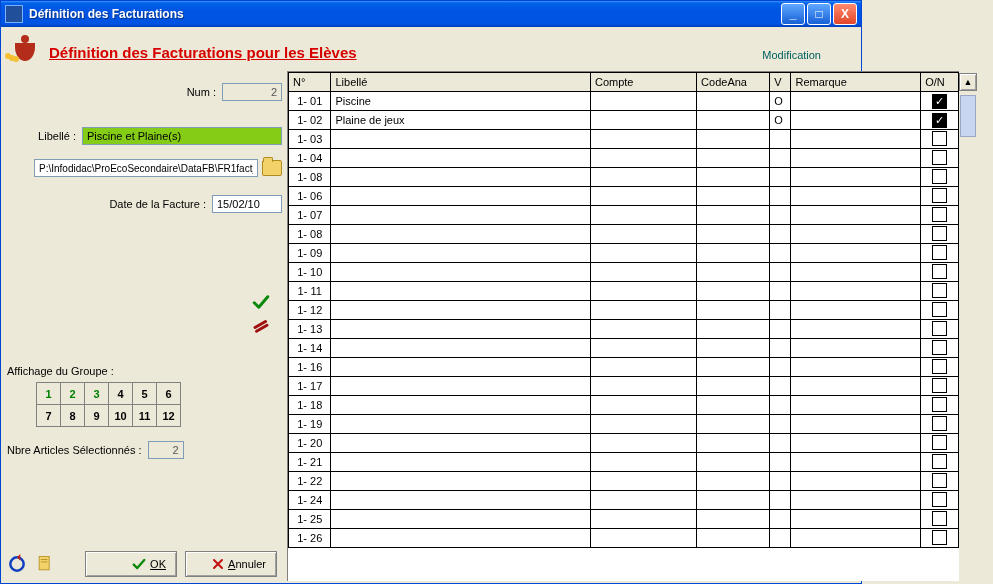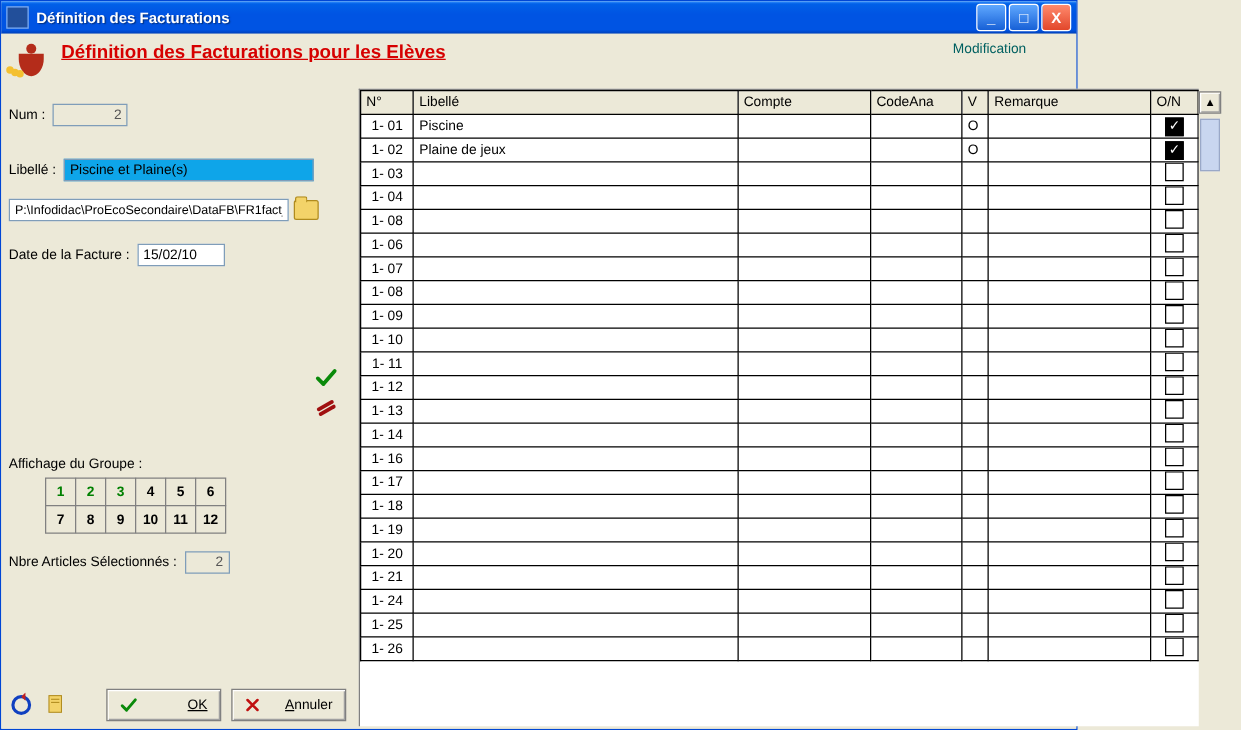--- a/index.html
+++ b/index.html
@@ -56,21 +56,21 @@
   }
   .win-btn.close {
     background: linear-gradient(to bottom, #ff8a6d, #e2472b);
   }
   .client {
     position: absolute;
     top: 26px; left: 0; right: 0; bottom: 0;
     background: #ece9d8;
   }
   .header-row {
-    display:flex; align-items:flex-start;
+    display:flex; align-items:flex-end;
     padding: 6px 10px 2px 10px;
   }
   .bag-icon {
     width: 28px; height: 28px; margin-right: 10px;
     position: relative;
   }
   .bag-icon .bag {
     position:absolute; bottom:0; left:4px;
     width:20px; height:18px; background:#b42c1a;
     border-radius: 0 0 10px 10px / 0 0 14px 14px;
@@ -95,33 +95,33 @@
     flex:1; text-align:right;
     color: #006060;
     font-size: 11px;
     padding-right: 30px;
   }
   .left-panel {
     position: absolute;
     left: 6px; top: 56px;
     width: 275px;
   }
-  .field-row { display:flex; align-items:center; margin-bottom: 8px; }
+  .field-row { display:flex; align-items:center; margin-bottom: 8px; justify-content: flex-end; }
   .field-label { margin-right: 6px; }
   .text-input {
     border: 1px solid #7f9db9;
     background: #fff;
     height: 18px;
     padding: 0 4px;
     font-family: inherit;
     font-size: 11px;
     box-sizing: border-box;
   }
   .text-input.ro { background:#ece9d8; color:#555; text-align:right;}
-  .text-input.cyan { background: #0ea5e9; width: 200px; font-weight: normal;}
+  .text-input.cyan { background: #84cc16; width: 200px; font-weight: normal;}
   .path-input { width: 224px; font-size:10px;}
   .folder-icon {
     width:20px; height:16px; margin-left:4px;
     display:inline-block; cursor:pointer;
     position:relative;
   }
   .folder-icon::before{
     content:""; position:absolute; inset:0;
     background:#f3d369; border:1px solid #b08b1e; border-radius:2px;
   }
@@ -157,21 +157,21 @@
   .nbre-row { margin-top:14px; display:flex; align-items:center;}
   .btn-bar {
     position:absolute; bottom:6px; left:6px; width:270px;
     display:flex; align-items:center; gap:8px;
   }
   .tool-icon { width:20px; height:20px; cursor:pointer; }
   .push-btn {
     height:24px; min-width:70px;
     border:1px solid #808080;
     background:#ece9d8;
-    display:flex; align-items:center; justify-content:space-between;
+    display:flex; align-items:center; justify-content:flex-end;
     gap:4px; padding:0 10px;
     cursor:pointer;
     box-shadow: inset 1px 1px 0 #fff, inset -1px -1px 0 #a0a0a0;
     font-size:11px;
   }
   .push-btn .u { text-decoration:underline; }
   .table-wrap {
     position:absolute;
     left: 286px; top: 44px;
     width: 690px; height: 510px;
@@ -547,20 +547,29 @@
               <tr>
                 <td class="num">1- 21</td>
                 <td></td>
                 <td></td>
                 <td></td>
                 <td></td>
                 <td></td>
                 <td class="chk"><span class="chkbox"></span></td>
               </tr>
               <tr>
+                <td class="num">1- 22</td>
+                <td></td>
+                <td></td>
+                <td></td>
+                <td></td>
+                <td></td>
+                <td class="chk"><span class="chkbox"></span></td>
+              </tr>
+              <tr>
                 <td class="num">1- 24</td>
                 <td></td>
                 <td></td>
                 <td></td>
                 <td></td>
                 <td></td>
                 <td class="chk"><span class="chkbox"></span></td>
               </tr>
               <tr>
                 <td class="num">1- 25</td>

